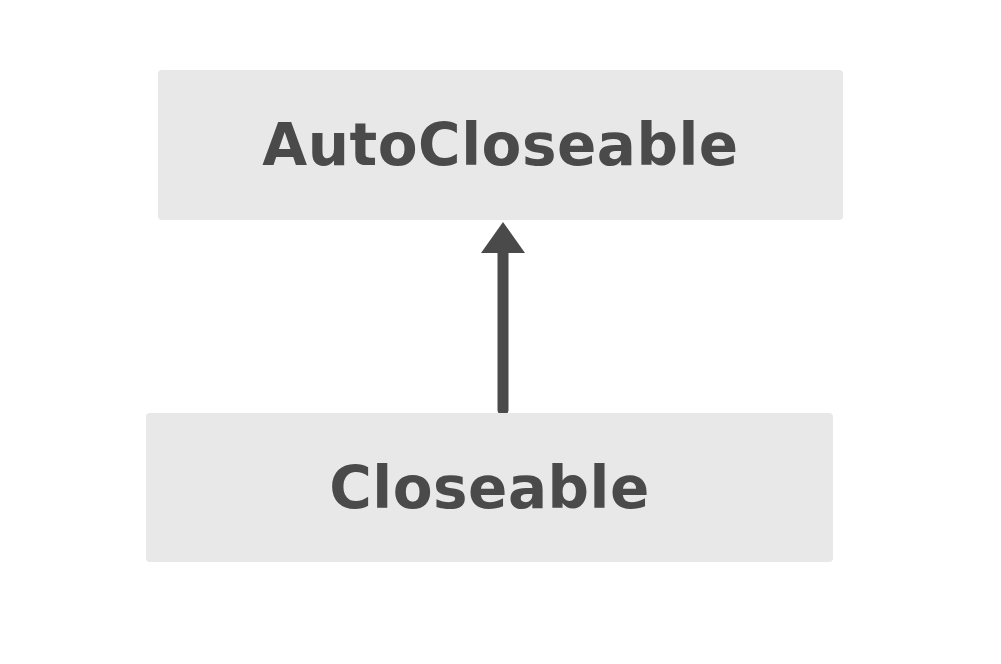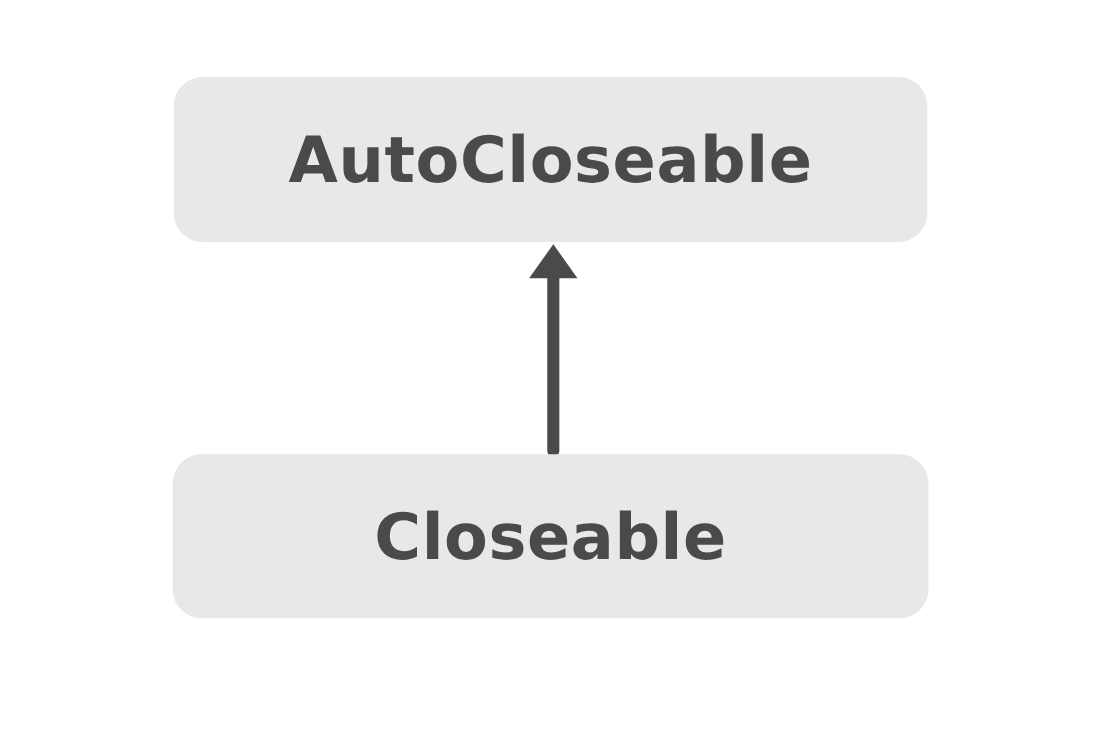--- a/index.html
+++ b/index.html
@@ -17,41 +17,41 @@
   }
   .canvas {
     position: relative;
     width: 1001px;
     height: 664px;
     background: var(--bg);
   }
   .node {
     position: absolute;
     background: var(--node-fill);
-    border-radius: 26px;
+    border-radius: 4px;
     display: flex;
     align-items: center;
     justify-content: center;
   }
   .node-label {
     color: var(--ink);
     font-weight: 700;
     font-size: 58px;
     letter-spacing: 0.5px;
     line-height: 1;
     user-select: none;
   }
   .node-auto {
     left: 158px;
     top: 70px;
     width: 685px;
     height: 150px;
   }
   .node-closeable {
-    left: 157px;
+    left: 146px;
     top: 413px;
     width: 687px;
     height: 149px;
   }
   .edge-arrow-svg {
     position: absolute;
     left: 460px;
     top: 215px;
     width: 90px;
     height: 205px;

